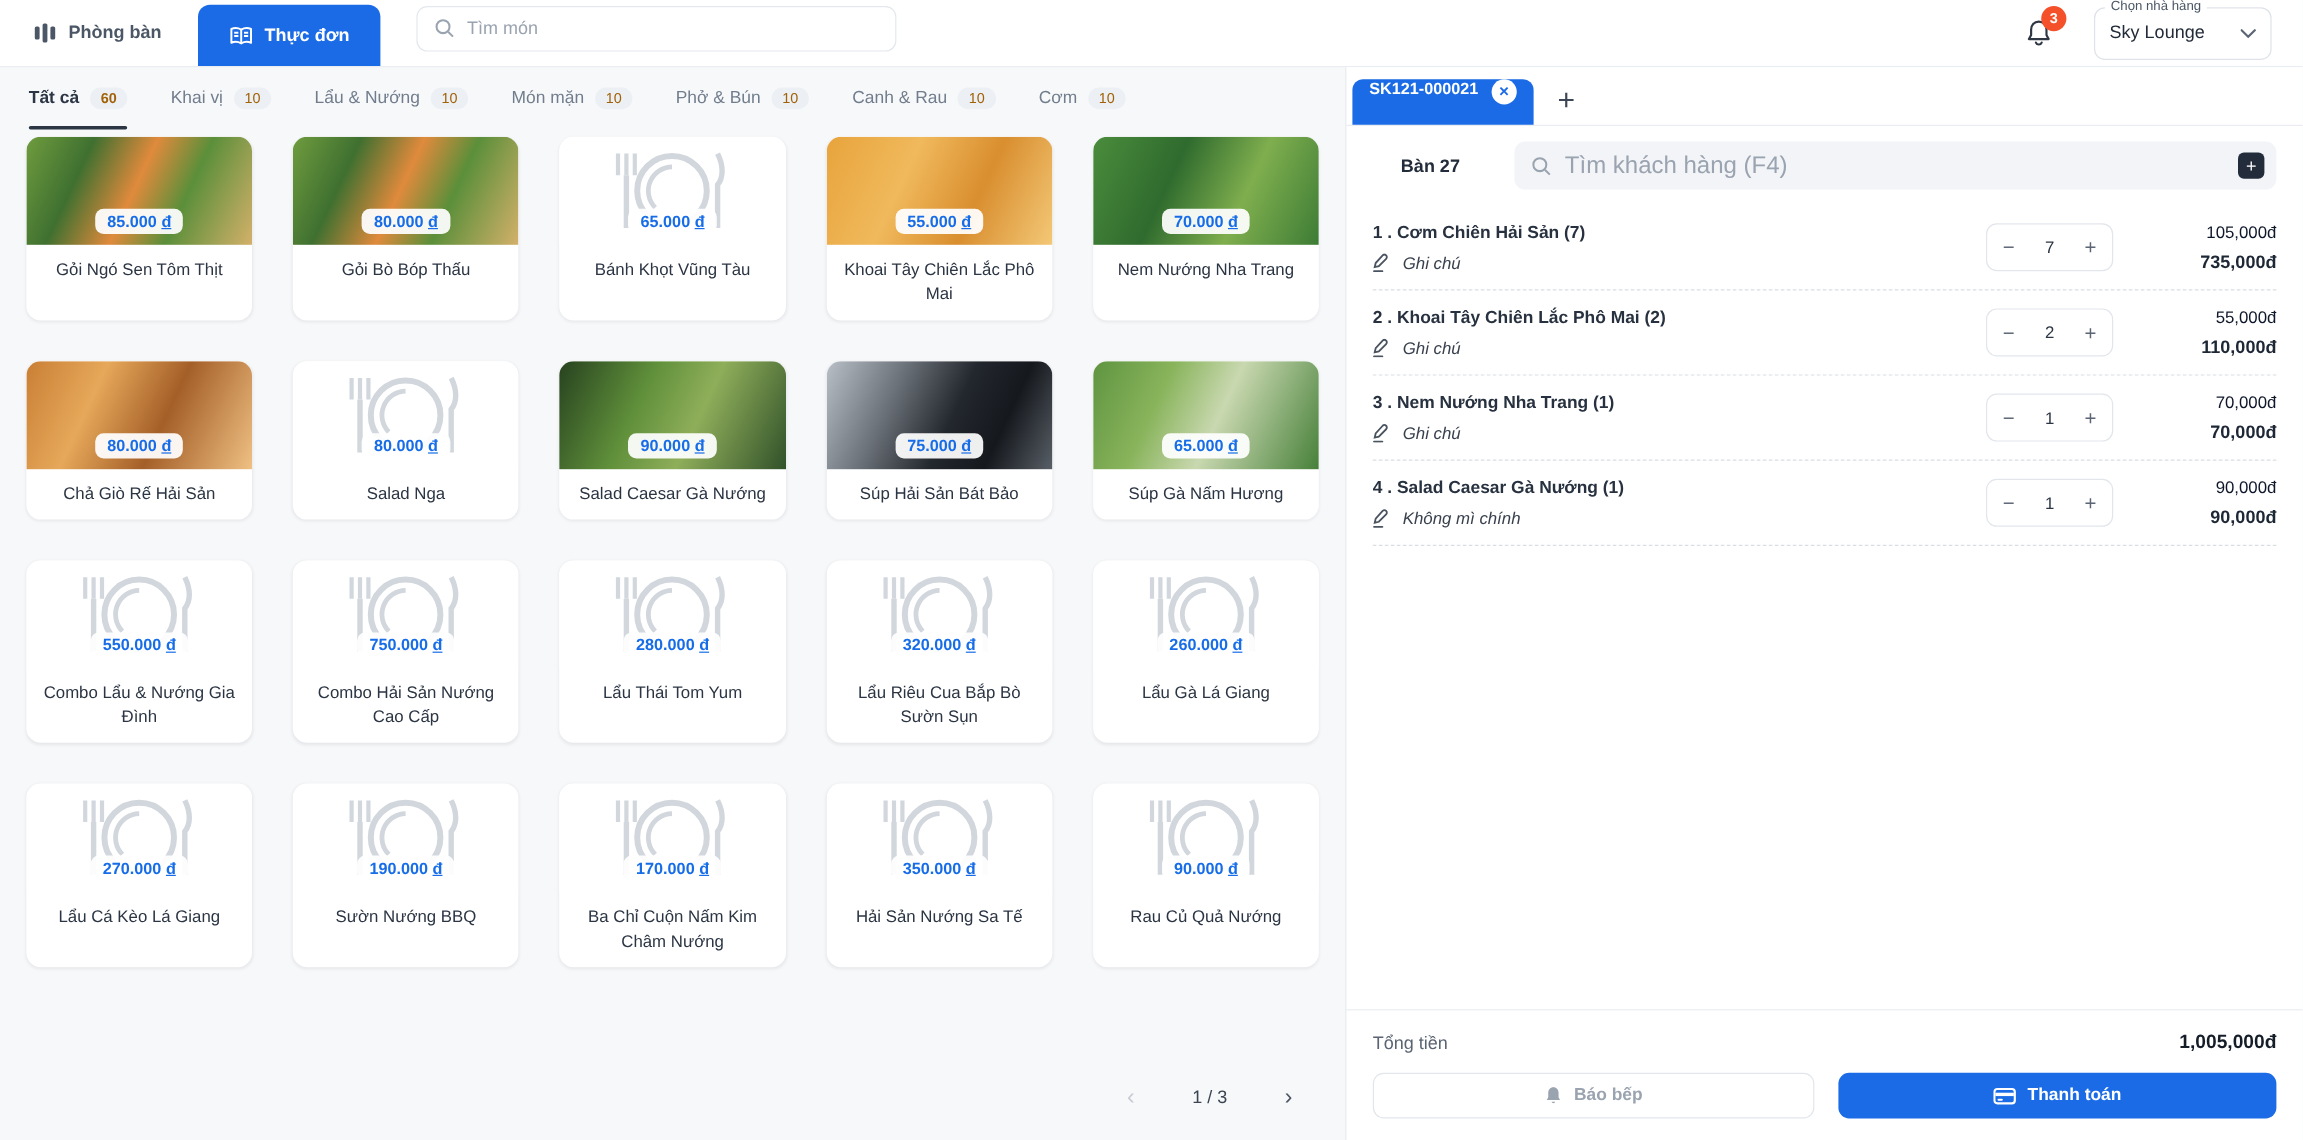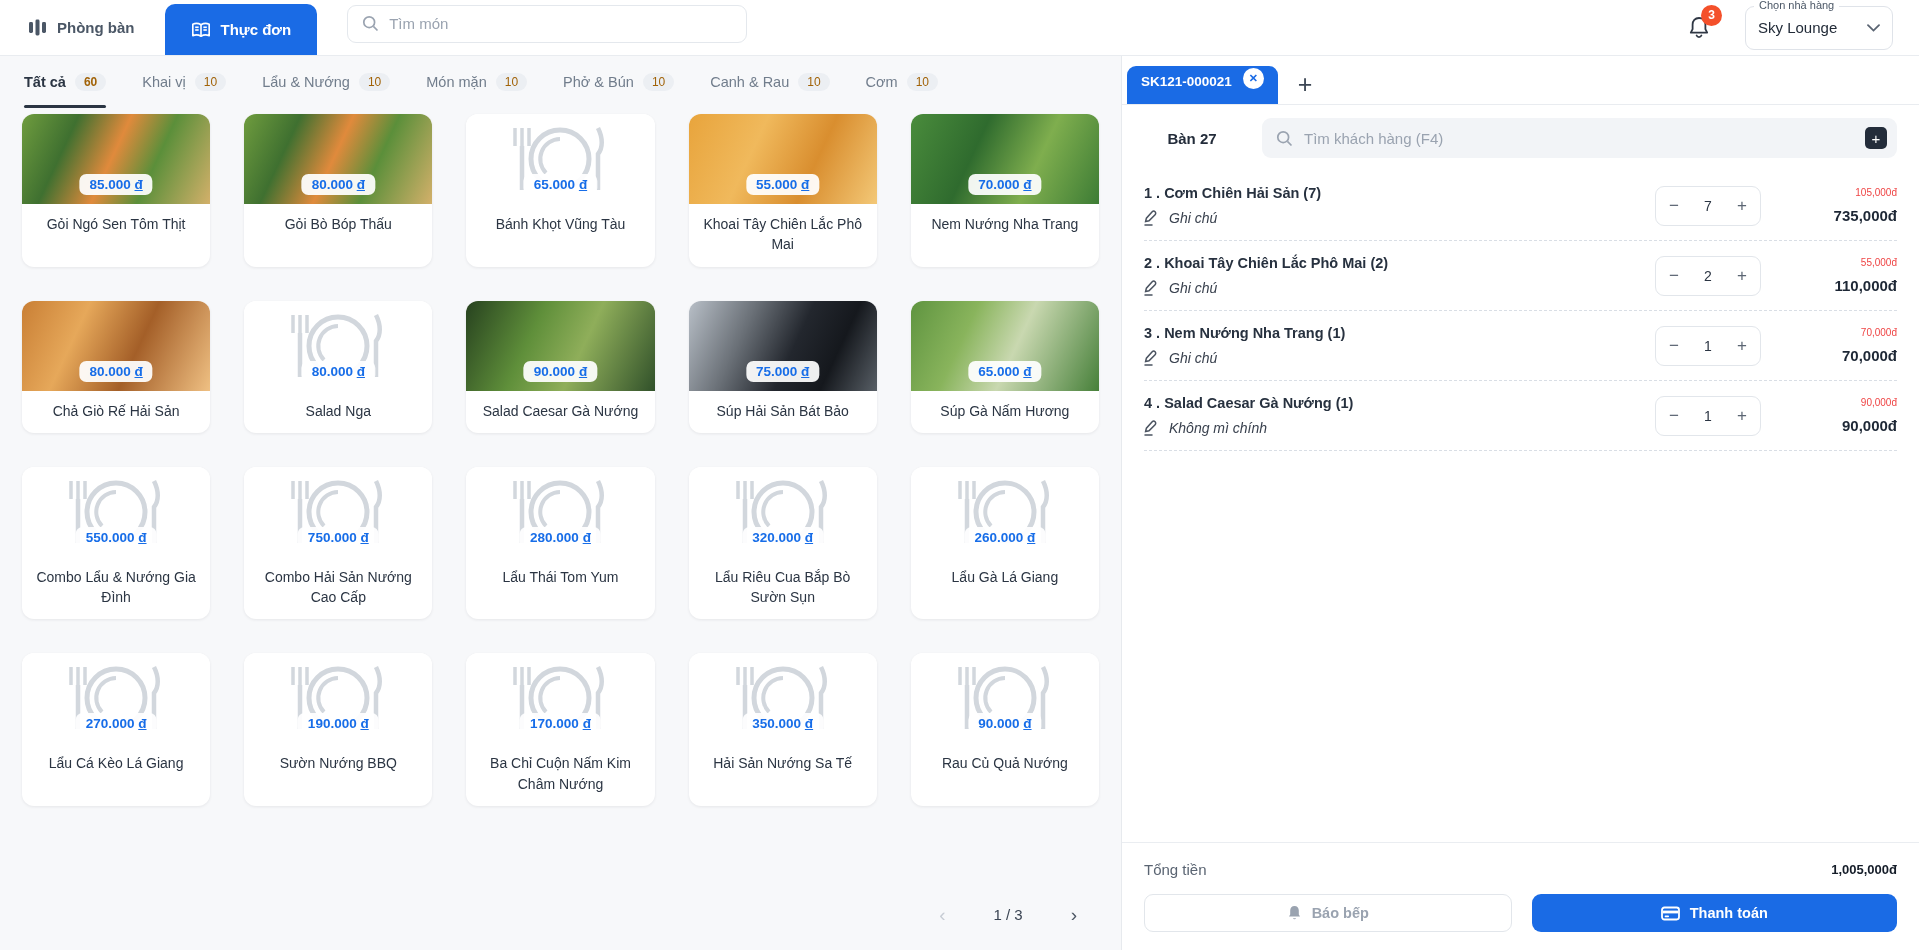--- a/index.html
+++ b/index.html
@@ -59,51 +59,51 @@
   .pagination { margin-top:auto; display:flex; align-items:center; justify-content:flex-end;
                 gap:48px; padding:0 44px 26px 0; font-size:15px; color:#3a4452; }
   .pg-btn { font-size:19px; cursor:pointer; line-height:1; }
   .pg-prev { color:#c7ccd4; }
   .pg-next { color:#4c5664; }
 
   
   .right { flex:1; background:#fff; border-left:1px solid #e7eaee; display:flex; flex-direction:column; }
   .order-tabs { display:flex; align-items:flex-end; gap:20px; padding:10px 24px 0 5px; border-bottom:1px solid #e9ecf0; flex-shrink:0; }
   .order-tab { background:#1a6be5; border-radius:9px 9px 0 0; color:#fff; font-weight:700; font-size:13.5px;
-               display:flex; align-items:flex-end; gap:11px; padding:15px 14px; height:38px; cursor:pointer; }
+               display:flex; align-items:flex-start; gap:11px; padding:0 14px; height:38px; cursor:pointer; }
   .tab-close { width:21px; height:21px; border-radius:50%; background:#fff; color:#1a6be5;
                display:flex; align-items:center; justify-content:center; font-size:11px; font-weight:700; cursor:pointer; }
   .new-tab { font-size:25px; font-weight:400; color:#3c4654; padding-bottom:5px; cursor:pointer; }
 
   .order-head { display:flex; align-items:center; padding:13px 22px 13px 0; flex-shrink:0; }
   .table-label { width:140px; text-align:center; font-weight:700; font-size:15px; color:#232c3a; flex-shrink:0; }
   .cust-search { flex:1; height:40px; background:#f2f4f7; border-radius:9px; display:flex; align-items:center;
                  gap:11px; padding:0 10px 0 14px; }
-  .cust-search input { border:none; outline:none; flex:1; background:transparent; font-size:15px; color:#a21caf; }
+  .cust-search input { border:none; outline:none; flex:1; background:transparent; font-size:20px; color:#a21caf; }
   .cust-search input::placeholder { color:#9aa3b0; }
   .add-cust { width:22px; height:22px; background:#232c3a; border-radius:5px; color:#fff;
               display:flex; align-items:center; justify-content:center; font-size:15px; cursor:pointer; flex-shrink:0; }
 
   .order-list { flex:1; overflow:auto; padding:0 22px; }
   .oi { display:flex; align-items:center; gap:16px; padding:14px 0; border-bottom:1px dashed #d9dee5; }
   .oi-left { flex:1; min-width:0; }
   .oi-name { font-size:14.5px; font-weight:700; color:#27313f; }
   .oi-note { display:flex; align-items:center; gap:11px; margin-top:9px; color:#39414e; font-style:italic; font-size:14px; cursor:pointer; }
   .stepper { width:106px; height:40px; border:1px solid #e2e6eb; border-radius:9px; flex-shrink:0;
              display:flex; align-items:center; justify-content:space-between; padding:0 13px; }
   .step-btn { color:#5b6573; font-size:17px; cursor:pointer; line-height:1; }
   .qty { color:#2b3543; font-size:14px; }
   .oi-prices { width:120px; text-align:right; flex-shrink:0; }
-  .unit { color:#ef4444; font-size:10px; }
+  .unit { color:#0f172a; font-size:14px; }
   .line-total { color:#1d2735; font-size:15px; font-weight:700; margin-top:9px; }
 
   .order-footer { border-top:1px solid #eaedf1; padding:10px 22px 0; flex-shrink:0; }
   .total-row { display:flex; justify-content:space-between; align-items:center; padding:8px 0 16px; }
   .total-label { color:#5a6472; font-size:15px; }
-  .total-value { color:#151d29; font-size:13px; font-weight:700; }
+  .total-value { color:#151d29; font-size:16px; font-weight:700; }
   .btn-row { display:flex; gap:20px; padding-bottom:18px; }
   .btn { flex:1; height:38px; border-radius:9px; display:flex; align-items:center; justify-content:center;
          gap:10px; font-size:14.5px; font-weight:700; cursor:pointer; }
   .btn-kitchen { background:#fff; border:1px solid #e2e6eb; color:#9aa3b0; }
   .btn-pay { background:#1a6be5; color:#fff; border:none; }
 
   svg { display:block; }
 </style>
 </head>
 <body>

